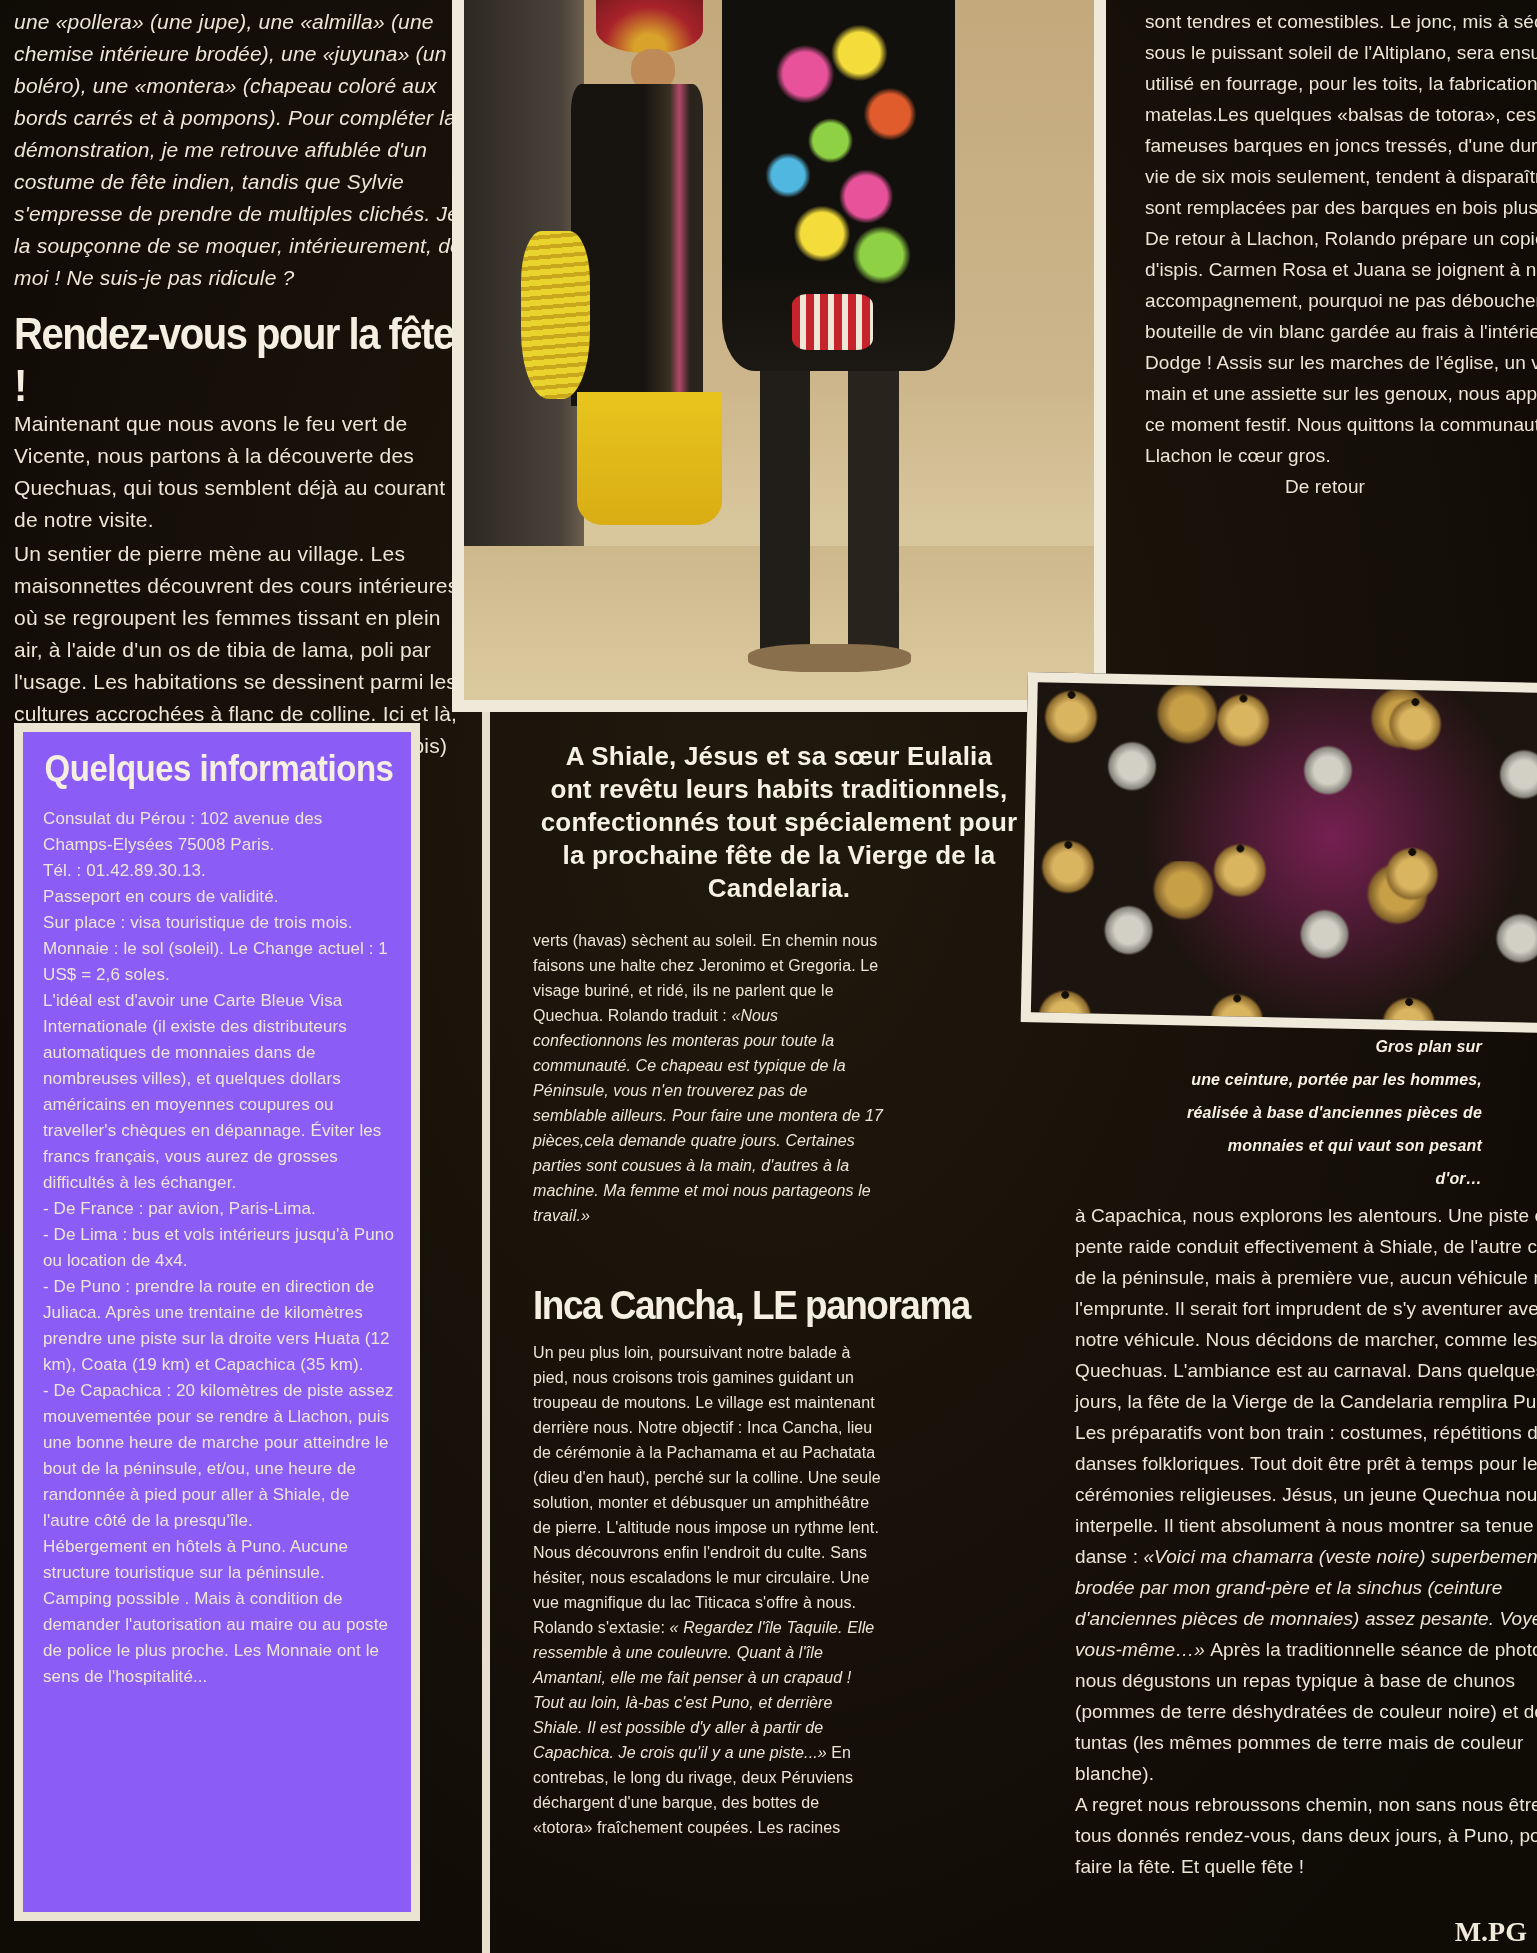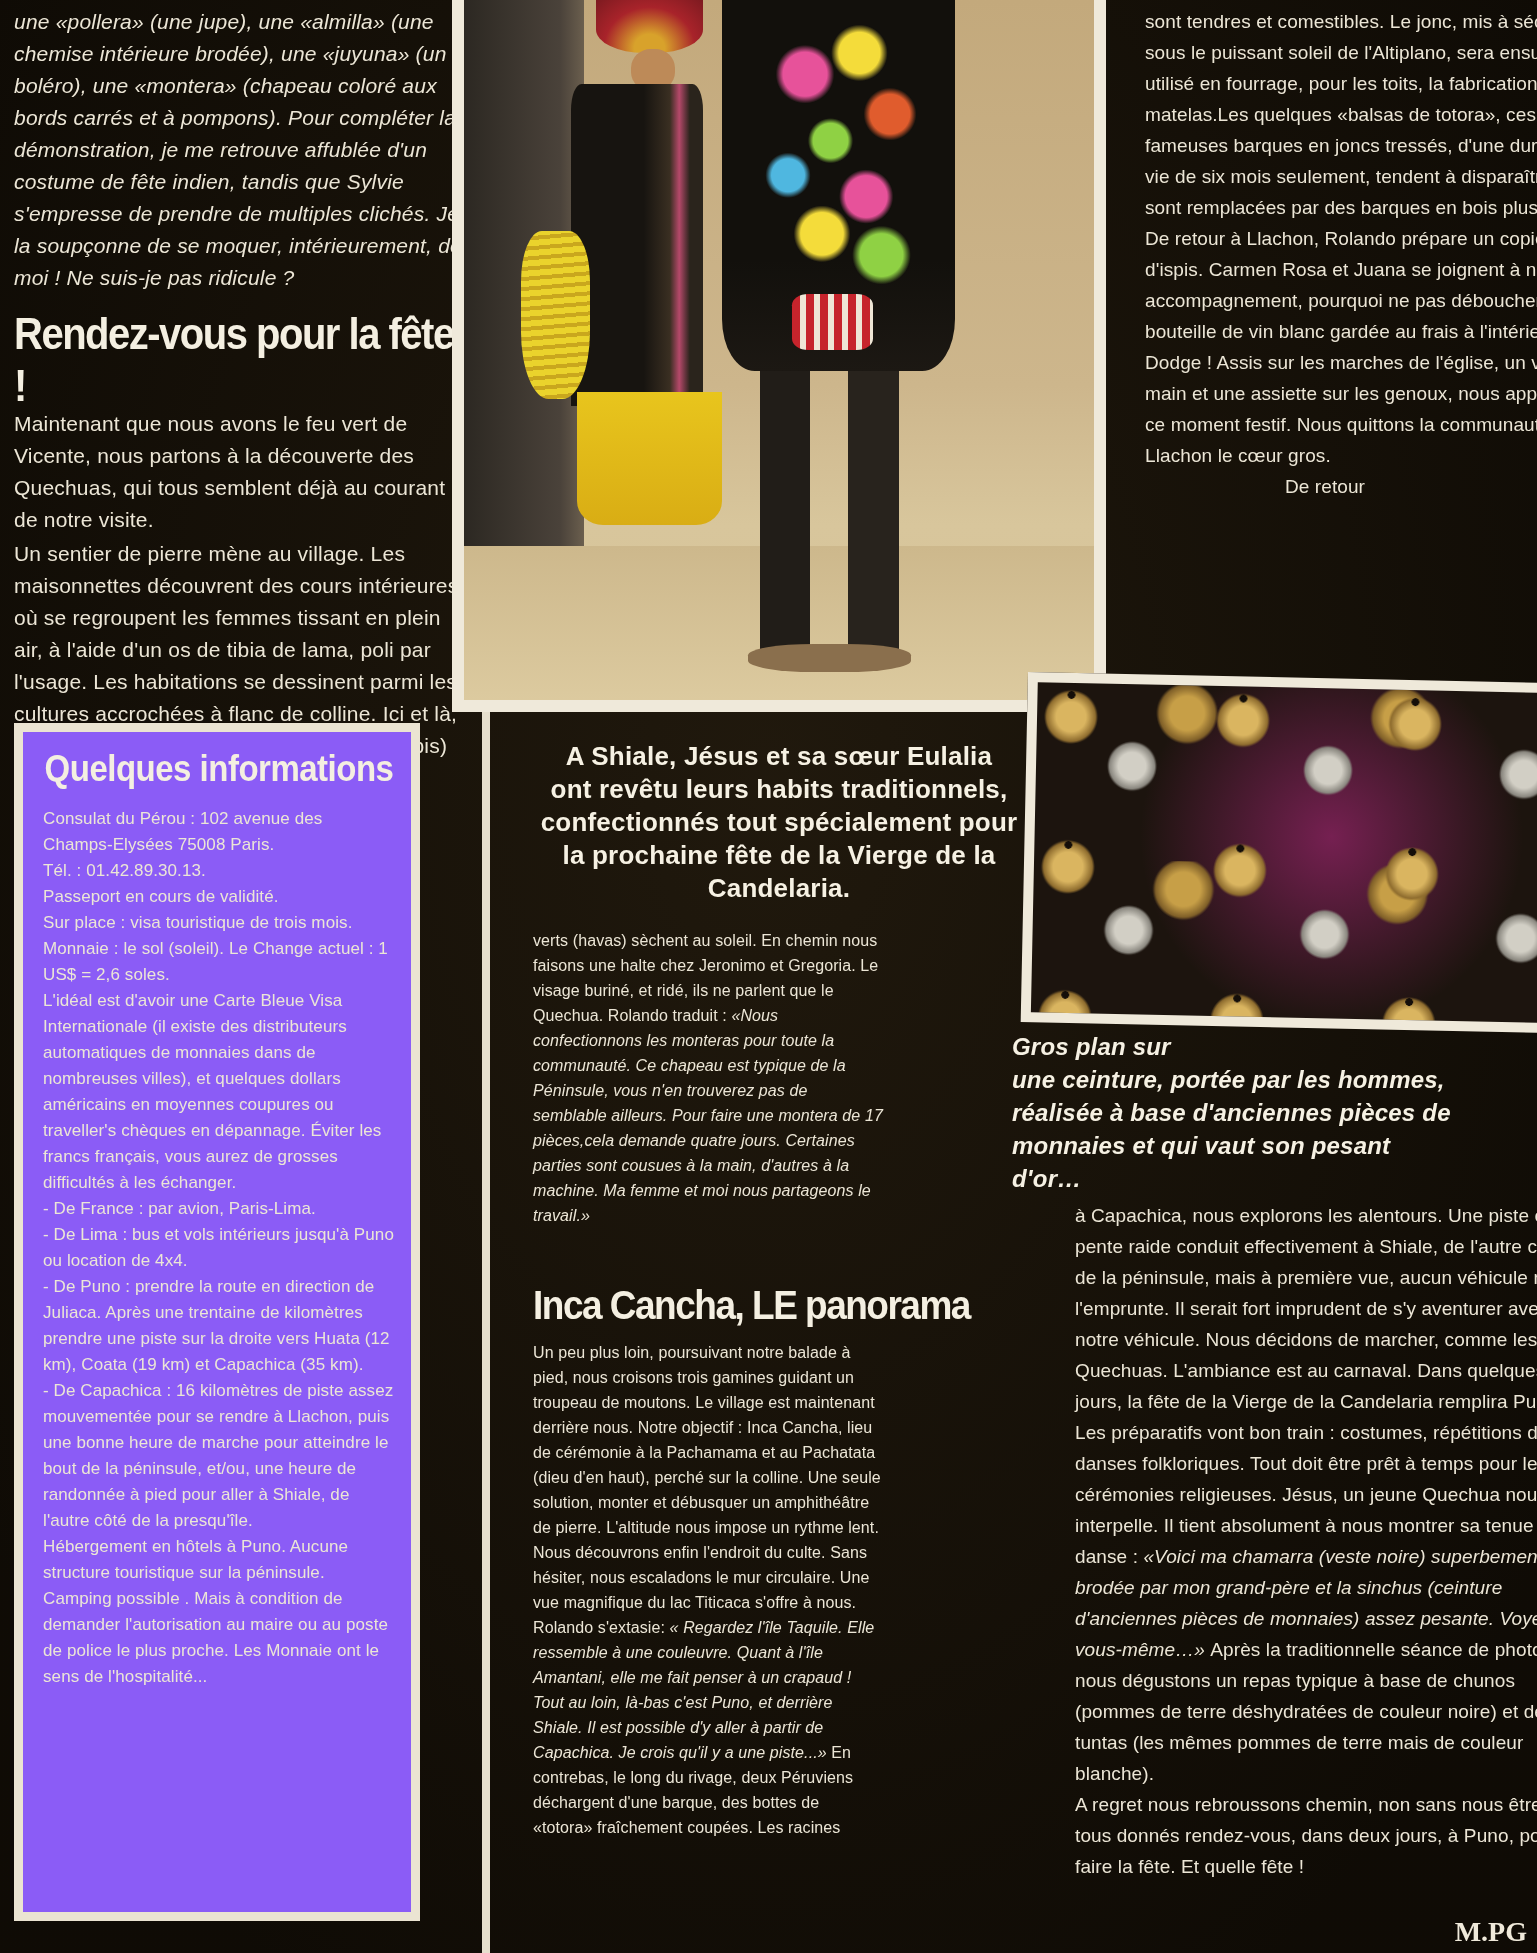--- a/index.html
+++ b/index.html
@@ -69,22 +69,22 @@
   .pt-leg2{position:absolute;left:61%;top:53%;width:8%;height:42%;background:#28231d;}
   .pt-sandal{position:absolute;left:45%;top:92%;width:26%;height:4%;background:#8a6f4d;border-radius:40%;}
   
   .caption-top{
     position:absolute;left:452px;top:740px;width:654px;margin:0;
     text-align:center;font-weight:bold;
     font-size:26px;line-height:33px;color:#f6f1e3;white-space:pre-line;letter-spacing:.2px;
   }
   .caption-coins{
     position:absolute;left:1012px;top:1030px;width:470px;margin:0;
-    font-weight:bold;font-style:italic;font-size:24px;line-height:33px;
-    color:#f6f1e3;white-space:pre-line;letter-spacing:.2px;
+    font-weight:bold;font-style:italic;font-size:16px;line-height:33px;
+    color:#f6f1e3;white-space:pre-line;letter-spacing:.2px;text-align:right;
   }
   
   .center-1{position:absolute;left:533px;top:928px;width:350px;}
   .center-2{position:absolute;left:533px;top:1340px;width:350px;}
   .center-1 .body,.center-2 .body{font-size:16px;line-height:25px;letter-spacing:.1px;}
   .headline-center{position:absolute;left:533px;top:1282px;width:560px;font-size:37px;line-height:42px;}
   
   .photo-coins{
     position:absolute;left:1028px;top:672px;width:540px;height:330px;margin:0;
     border:10px solid #efe9da;transform:rotate(1.2deg);transform-origin:left top;
@@ -124,21 +124,21 @@
   <div>
       <p class="info-line">Consulat du Pérou : 102 avenue des Champs-Elysées 75008 Paris.</p>
       <p class="info-line">Tél. : 01.42.89.30.13.</p>
       <p class="info-line">Passeport en cours de validité.</p>
       <p class="info-line">Sur place : visa touristique de trois mois.</p>
       <p class="info-line">Monnaie : le sol (soleil). Le Change actuel : 1 US$ = 2,6 soles.</p>
       <p class="info-line">L'idéal est d'avoir une Carte Bleue Visa Internationale (il existe des distributeurs automatiques de monnaies dans de nombreuses villes), et quelques dollars américains en moyennes coupures ou traveller's chèques en dépannage. Éviter les francs français, vous aurez de grosses difficultés à les échanger.</p>
       <p class="info-line">- De France : par avion, Paris-Lima.</p>
       <p class="info-line">- De Lima : bus et vols intérieurs jusqu'à Puno ou location de 4x4.</p>
       <p class="info-line">- De Puno : prendre la route en direction de Juliaca. Après une trentaine de kilomètres prendre une piste sur la droite vers Huata (12 km), Coata (19 km) et Capachica (35 km).</p>
-      <p class="info-line">- De Capachica : 16 kilomètres de piste assez mouvementée pour se rendre à Llachon, puis une bonne heure de marche pour atteindre le bout de la péninsule, et/ou, une heure de randonnée à pied pour aller à Shiale, de l'autre côté de la presqu'île.</p>
+      <p class="info-line">- De Capachica : 20 kilomètres de piste assez mouvementée pour se rendre à Llachon, puis une bonne heure de marche pour atteindre le bout de la péninsule, et/ou, une heure de randonnée à pied pour aller à Shiale, de l'autre côté de la presqu'île.</p>
       <p class="info-line">Hébergement en hôtels à Puno. Aucune structure touristique sur la péninsule. Camping possible . Mais à condition de demander l'autorisation au maire ou au poste de police le plus proche. Les Monnaie ont le sens de l'hospitalité...</p>
     </div>
 </aside>
 
 <div class="vrule"></div>
 
 <figure class="photo-top">
   <div class="pt-wall"></div>
   <div class="pt-door"></div>
   <div class="pt-ground"></div>

